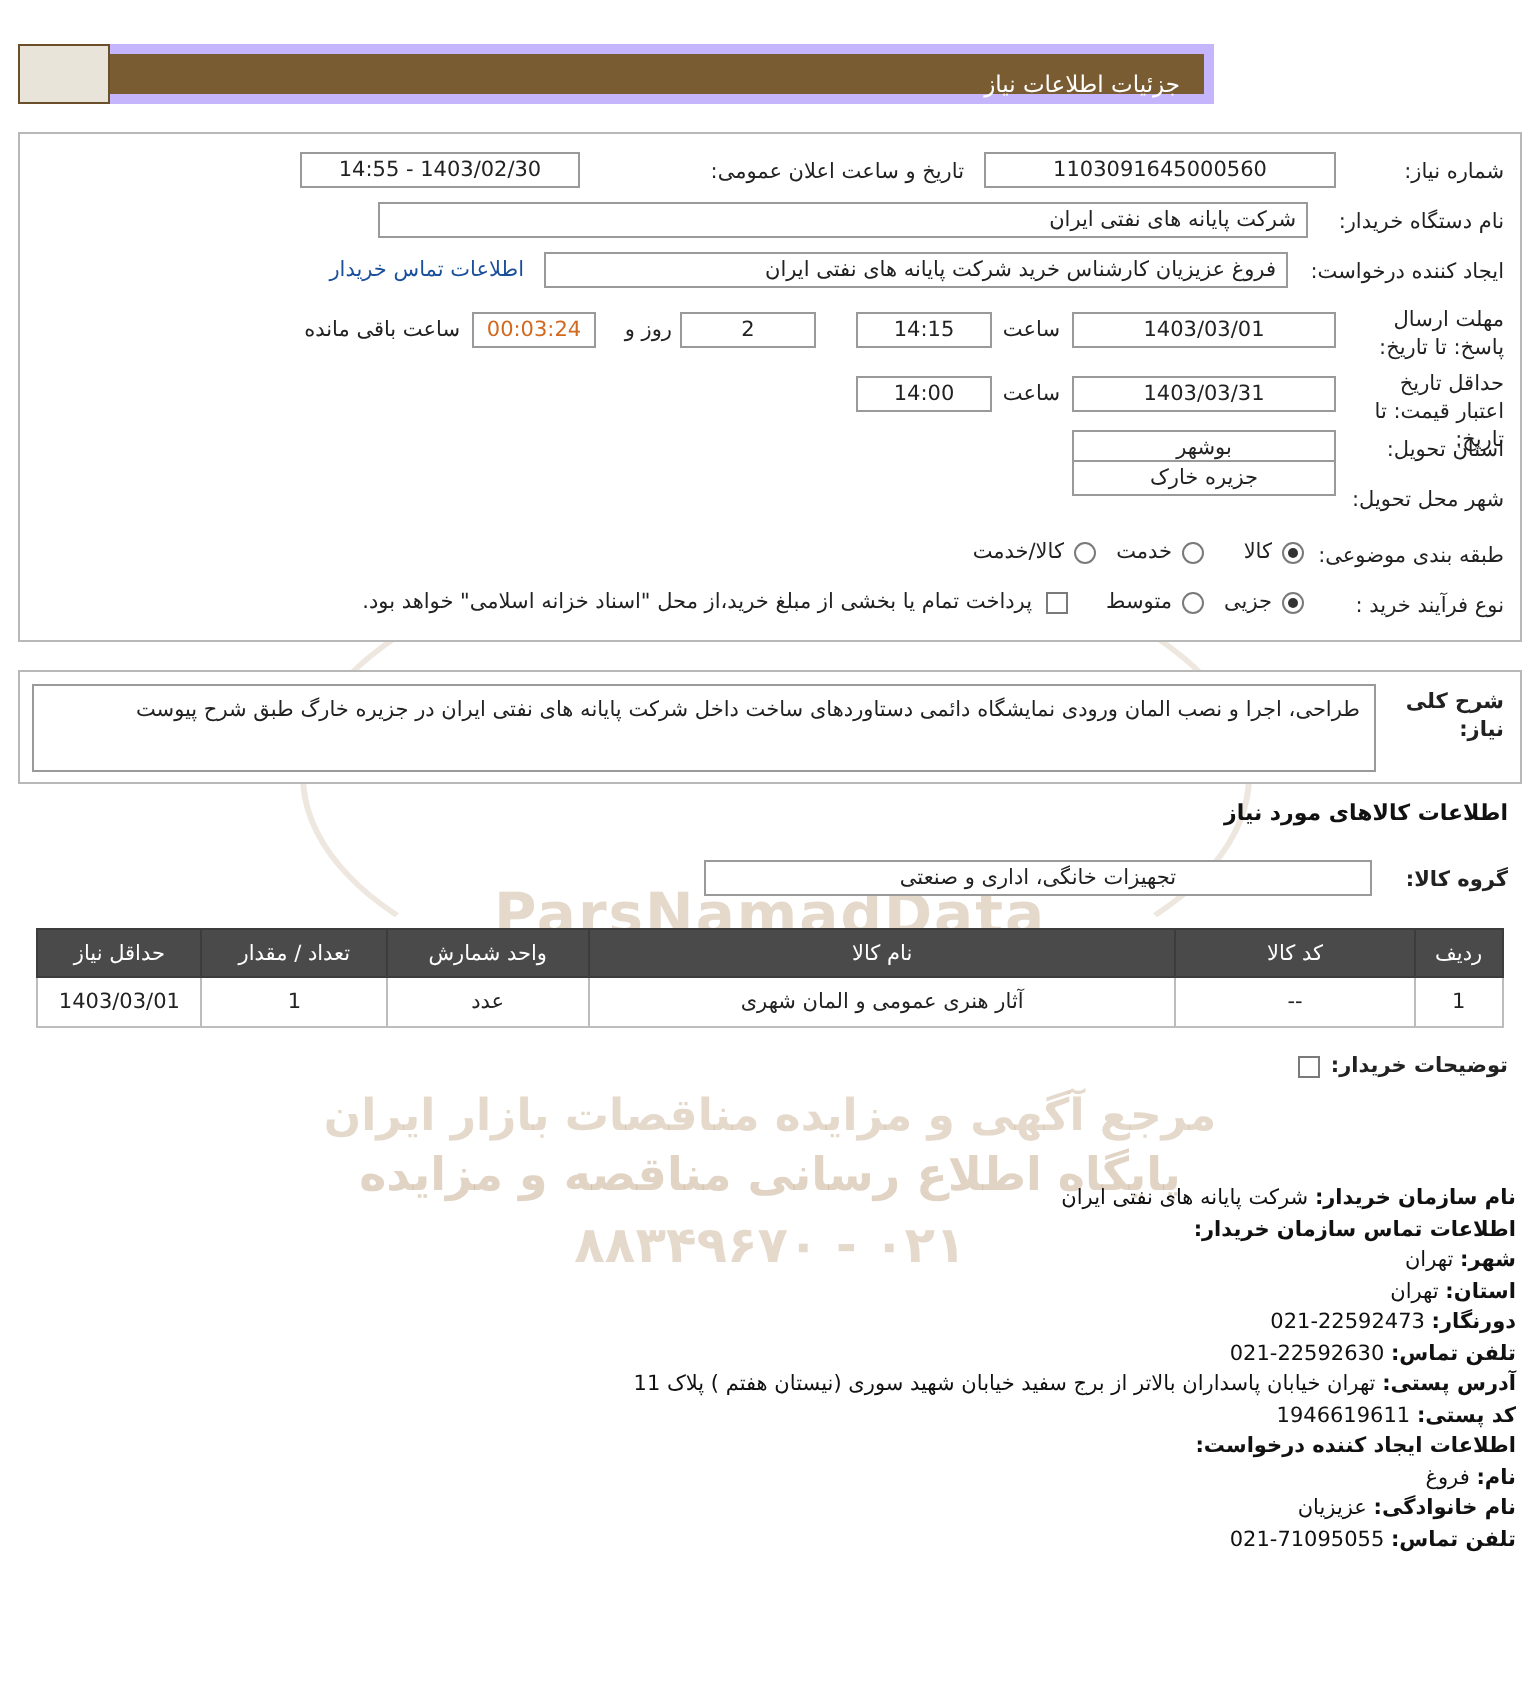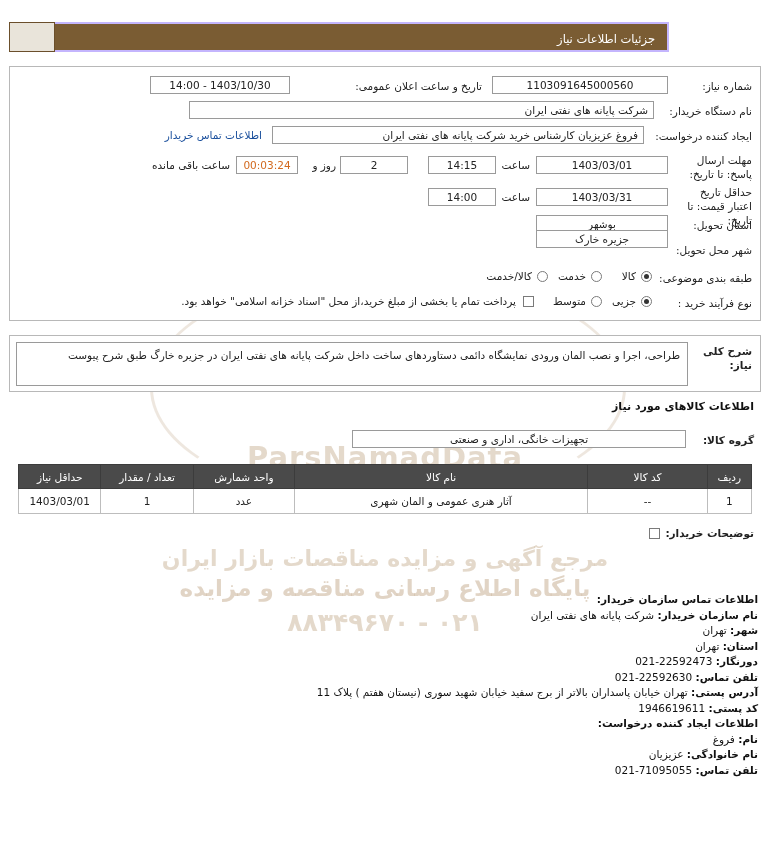--- a/index.html
+++ b/index.html
@@ -15,24 +15,24 @@
     overflow: hidden;
     color: #222;
     font-size: 11px;
   }
 
   
   .top-bar {
     position: absolute;
     top: 22px;
     left: 9px;
-    width: 660px;
+    width: 598px;
     height: 30px;
     background: #7a5c33;
-    border: 2px solid #c4b5fd;
+    border: 5px solid #c4b5fd;
     box-sizing: border-box;
   }
   .top-bar .title {
     position: absolute;
     right: 12px;
     top: 8px;
     color: #ffffff;
     font-size: 11.5px;
   }
   .left-tab {
@@ -243,21 +243,21 @@
 <div class="top-bar">
   <div class="title">جزئیات اطلاعات نیاز</div>
 </div>
 <div class="left-tab"></div>
 
 <div class="panel" id="panel-main">
 
   <div class="lbl" style="right:8px; top:12px; width:80px;">شماره نیاز:</div>
   <div class="fld" style="right:92px; top:9px; width:176px;">1103091645000560</div>
   <div class="lbl" style="right:278px; top:12px; width:180px; text-align:right;">تاریخ و ساعت اعلان عمومی:</div>
-  <div class="fld" style="right:470px; top:9px; width:140px;">1403/10/30 - 14:00</div>
+  <div class="fld" style="right:470px; top:9px; width:140px;">1403/02/30 - 14:55</div>
 
   <div class="lbl" style="right:8px; top:37px; width:94px;">نام دستگاه خریدار:</div>
   <div class="fld rt" style="right:106px; top:34px; width:465px;">شرکت پایانه های نفتی ایران</div>
 
   <div class="lbl" style="right:8px; top:62px; width:104px;">ایجاد کننده درخواست:</div>
   <div class="fld rt" style="right:116px; top:59px; width:372px;">فروغ  عزیزیان  کارشناس خرید شرکت پایانه های نفتی ایران</div>
   <a class="plain link" href="#" style="right:498px; top:62px;">اطلاعات تماس خریدار</a>
 
   <div class="lbl" style="right:8px; top:86px; width:78px; line-height:14px;">مهلت ارسال پاسخ: تا تاریخ:</div>
   <div class="fld" style="right:92px; top:89px; width:132px;">1403/03/01</div>
@@ -326,26 +326,26 @@
       <td>1</td>
       <td>1403/03/01</td>
     </tr>
   </tbody>
 </table>
 
 <div class="plain" style="right:16px; top:527px; font-weight:bold;">توضیحات خریدار:</div>
 <div class="cbox" style="right:110px; top:528px;"></div>
 
 <div class="contact">
-  <div style="font-weight:bold;">اطلاعات تماس سازمان خریدار:</div>
-
   <div>
     <b>نام سازمان خریدار:</b>
     <span>شرکت پایانه های نفتی ایران</span>
   </div>
+
+  <div style="font-weight:bold;">اطلاعات تماس سازمان خریدار:</div>
   <div>
     <b>شهر:</b>
     <span>تهران</span>
   </div>
   <div>
     <b>استان:</b>
     <span>تهران</span>
   </div>
   <div>
     <b>دورنگار:</b>

